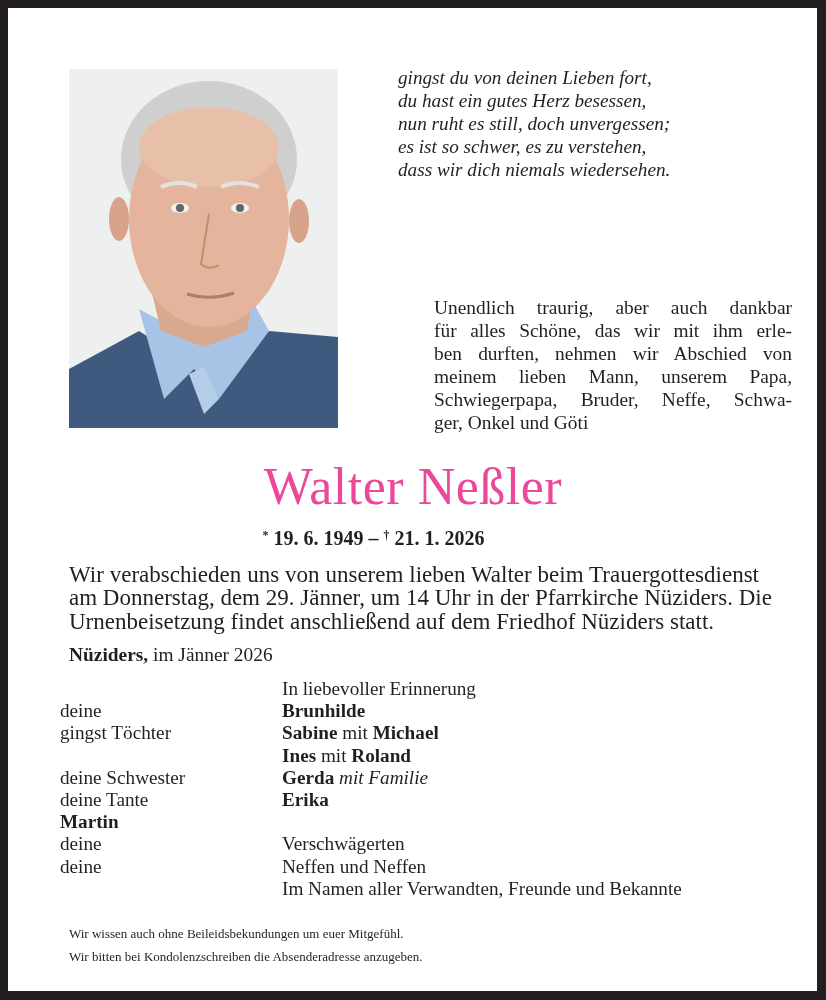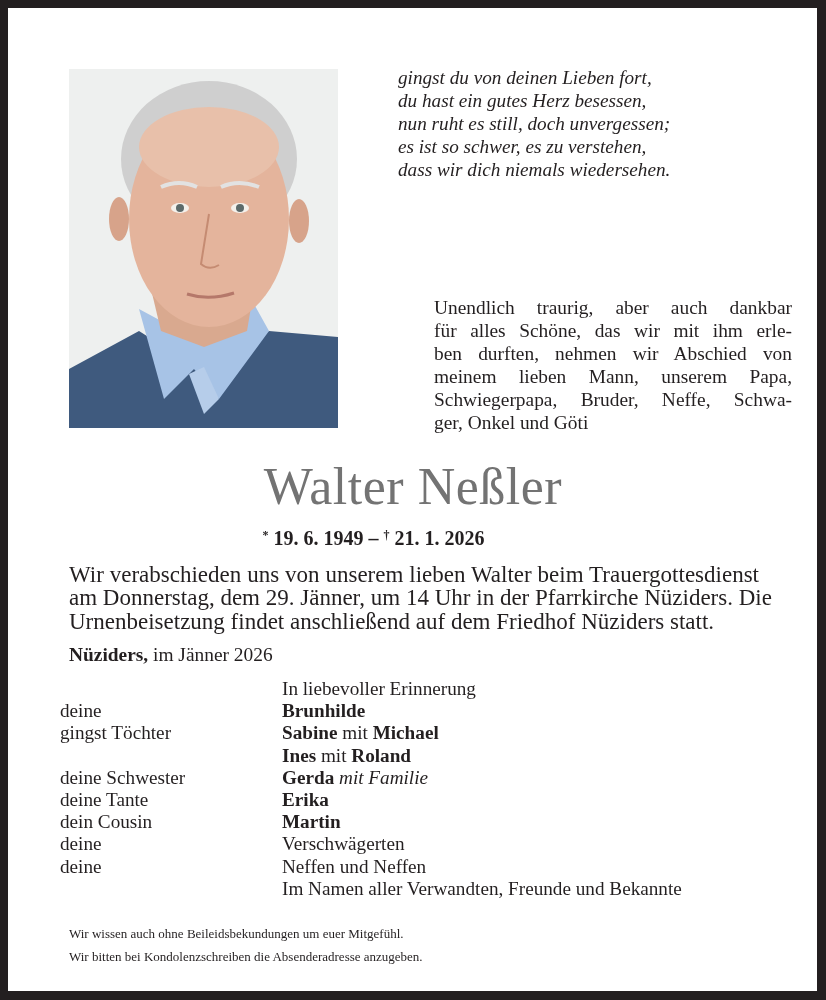--- a/index.html
+++ b/index.html
@@ -23,21 +23,21 @@
     .intro {
       position: absolute; left: 398px; top: 296px; width: 358px;
       font-family: "Liberation Serif", serif; font-size: 19.4px; line-height: 23px;
       color: #231f20; text-align: justify; text-align-last: left; margin-left: 36px;
     }
     .intro div { white-space: nowrap; text-align: justify; text-align-last: justify; }
     .intro div.last { text-align-last: left; }
     .name {
       position: absolute; left: 0; width: 826px; top: 452px; text-align: center;
       font-family: "Liberation Serif", serif; font-size: 52px; line-height: 70px;
-      color: #737373; letter-spacing: 0.5px;
+      color: #ec4899; letter-spacing: 0.5px;
     }
     .dates {
       position: absolute; left: 0; width: 747px; top: 520px; text-align: center;
       font-family: "Liberation Serif", serif; font-weight: bold; font-size: 20px;
       line-height: 30px; color: #231f20;
     }
     .dates sup { font-size: 12px; vertical-align: 6px; }
     .service {
       position: absolute; left: 69px; top: 563px; width: 690px;
       font-family: "Liberation Serif", serif; font-size: 23px; line-height: 23.3px;
@@ -157,21 +157,20 @@
       </div>
       <div class="mrow">
         <span class="mrel">deine Schwester</span>
         <span class="mnames"><b style="white-space: pre;">Gerda</b><span style="white-space: pre; font-style: italic;"> mit Familie</span></span>
       </div>
       <div class="mrow">
         <span class="mrel">deine Tante</span>
         <span class="mnames"><b style="white-space: pre;">Erika</b></span>
       </div>
       <div class="mrow">
-        <span class="mrel">dein Cousin</span>
         <span class="mnames"><b style="white-space: pre;">Martin</b></span>
       </div>
       <div class="mrow">
         <span class="mrel">deine</span>
         <span class="mnames"><span style="white-space: pre;">Verschwägerten</span></span>
       </div>
       <div class="mrow">
         <span class="mrel">deine</span>
         <span class="mnames"><span style="white-space: pre;">Neffen und Neffen</span></span>
       </div>

